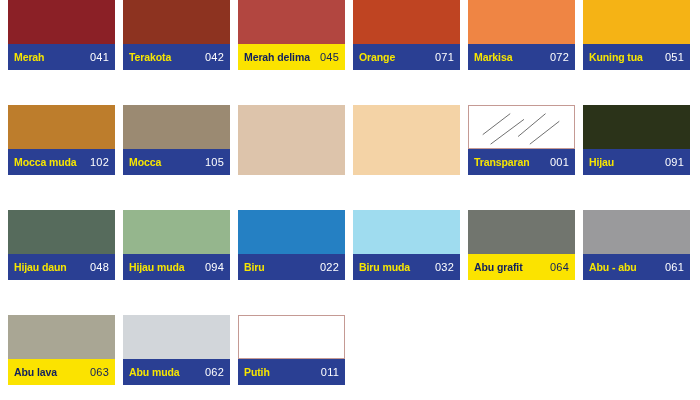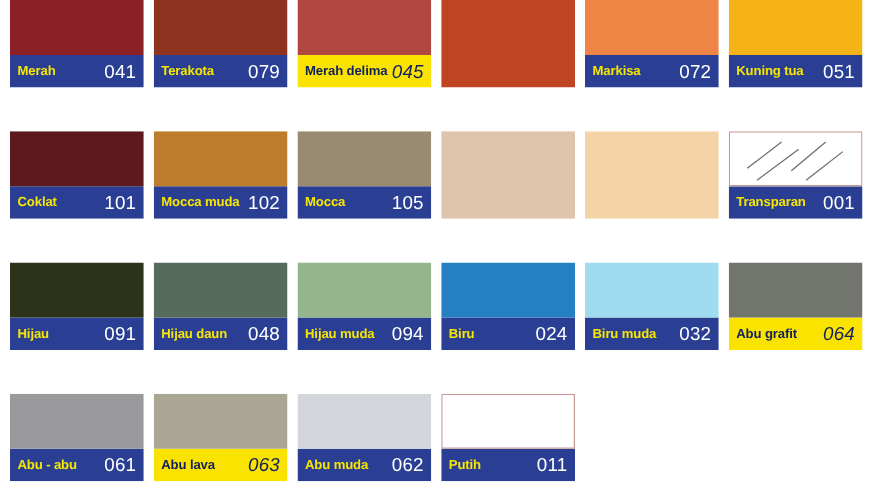--- a/index.html
+++ b/index.html
@@ -74,76 +74,73 @@
 
   .swatch-name {
     font-size: 10.5px;
     font-weight: bold;
     color: #f7e600;
     letter-spacing: -0.1px;
     white-space: nowrap;
     line-height: 1;
   }
   .swatch-code {
-    font-size: 15px;
+    font-size: 11px;
     font-weight: normal;
     color: #ffffff;
     letter-spacing: 0.2px;
     line-height: 1;
   }
   .bar-yellow .swatch-name { color: #11205e; }
-  .bar-yellow .swatch-code { color: #11205e; font-style: italic; }
+  .bar-yellow .swatch-code { color: #11205e; }
 </style>
 </head>
 <body>
 
 <div id="swatch-grid">
     <div class="swatch">
       <div class="swatch-color" style="background: rgb(139, 32, 38);"></div>
       <div class="swatch-bar">
         <span class="swatch-name">Merah</span>
         <span class="swatch-code">041</span>
       </div>
     </div>
     <div class="swatch">
       <div class="swatch-color" style="background: rgb(141, 51, 32);"></div>
       <div class="swatch-bar">
         <span class="swatch-name">Terakota</span>
-        <span class="swatch-code">079</span>
+        <span class="swatch-code">042</span>
       </div>
     </div>
     <div class="swatch">
       <div class="swatch-color" style="background: rgb(178, 70, 64);"></div>
       <div class="swatch-bar bar-yellow">
         <span class="swatch-name">Merah delima</span>
         <span class="swatch-code">045</span>
       </div>
     </div>
     <div class="swatch">
       <div class="swatch-color" style="background: rgb(191, 68, 34);"></div>
+      <div class="swatch-bar">
+        <span class="swatch-name">Orange</span>
+        <span class="swatch-code">071</span>
+      </div>
     </div>
     <div class="swatch">
       <div class="swatch-color" style="background: rgb(239, 133, 68);"></div>
       <div class="swatch-bar">
         <span class="swatch-name">Markisa</span>
         <span class="swatch-code">072</span>
       </div>
     </div>
     <div class="swatch">
       <div class="swatch-color" style="background: rgb(245, 179, 21);"></div>
       <div class="swatch-bar">
         <span class="swatch-name">Kuning tua</span>
         <span class="swatch-code">051</span>
-      </div>
-    </div>
-    <div class="swatch">
-      <div class="swatch-color" style="background: rgb(92, 26, 28);"></div>
-      <div class="swatch-bar">
-        <span class="swatch-name">Coklat</span>
-        <span class="swatch-code">101</span>
       </div>
     </div>
     <div class="swatch">
       <div class="swatch-color" style="background: rgb(189, 125, 44);"></div>
       <div class="swatch-bar">
         <span class="swatch-name">Mocca muda</span>
         <span class="swatch-code">102</span>
       </div>
     </div>
     <div class="swatch">
@@ -191,21 +188,21 @@
       <div class="swatch-color" style="background: rgb(149, 182, 141);"></div>
       <div class="swatch-bar">
         <span class="swatch-name">Hijau muda</span>
         <span class="swatch-code">094</span>
       </div>
     </div>
     <div class="swatch">
       <div class="swatch-color" style="background: rgb(37, 128, 195);"></div>
       <div class="swatch-bar">
         <span class="swatch-name">Biru</span>
-        <span class="swatch-code">024</span>
+        <span class="swatch-code">022</span>
       </div>
     </div>
     <div class="swatch">
       <div class="swatch-color" style="background: rgb(159, 220, 239);"></div>
       <div class="swatch-bar">
         <span class="swatch-name">Biru muda</span>
         <span class="swatch-code">032</span>
       </div>
     </div>
     <div class="swatch">

